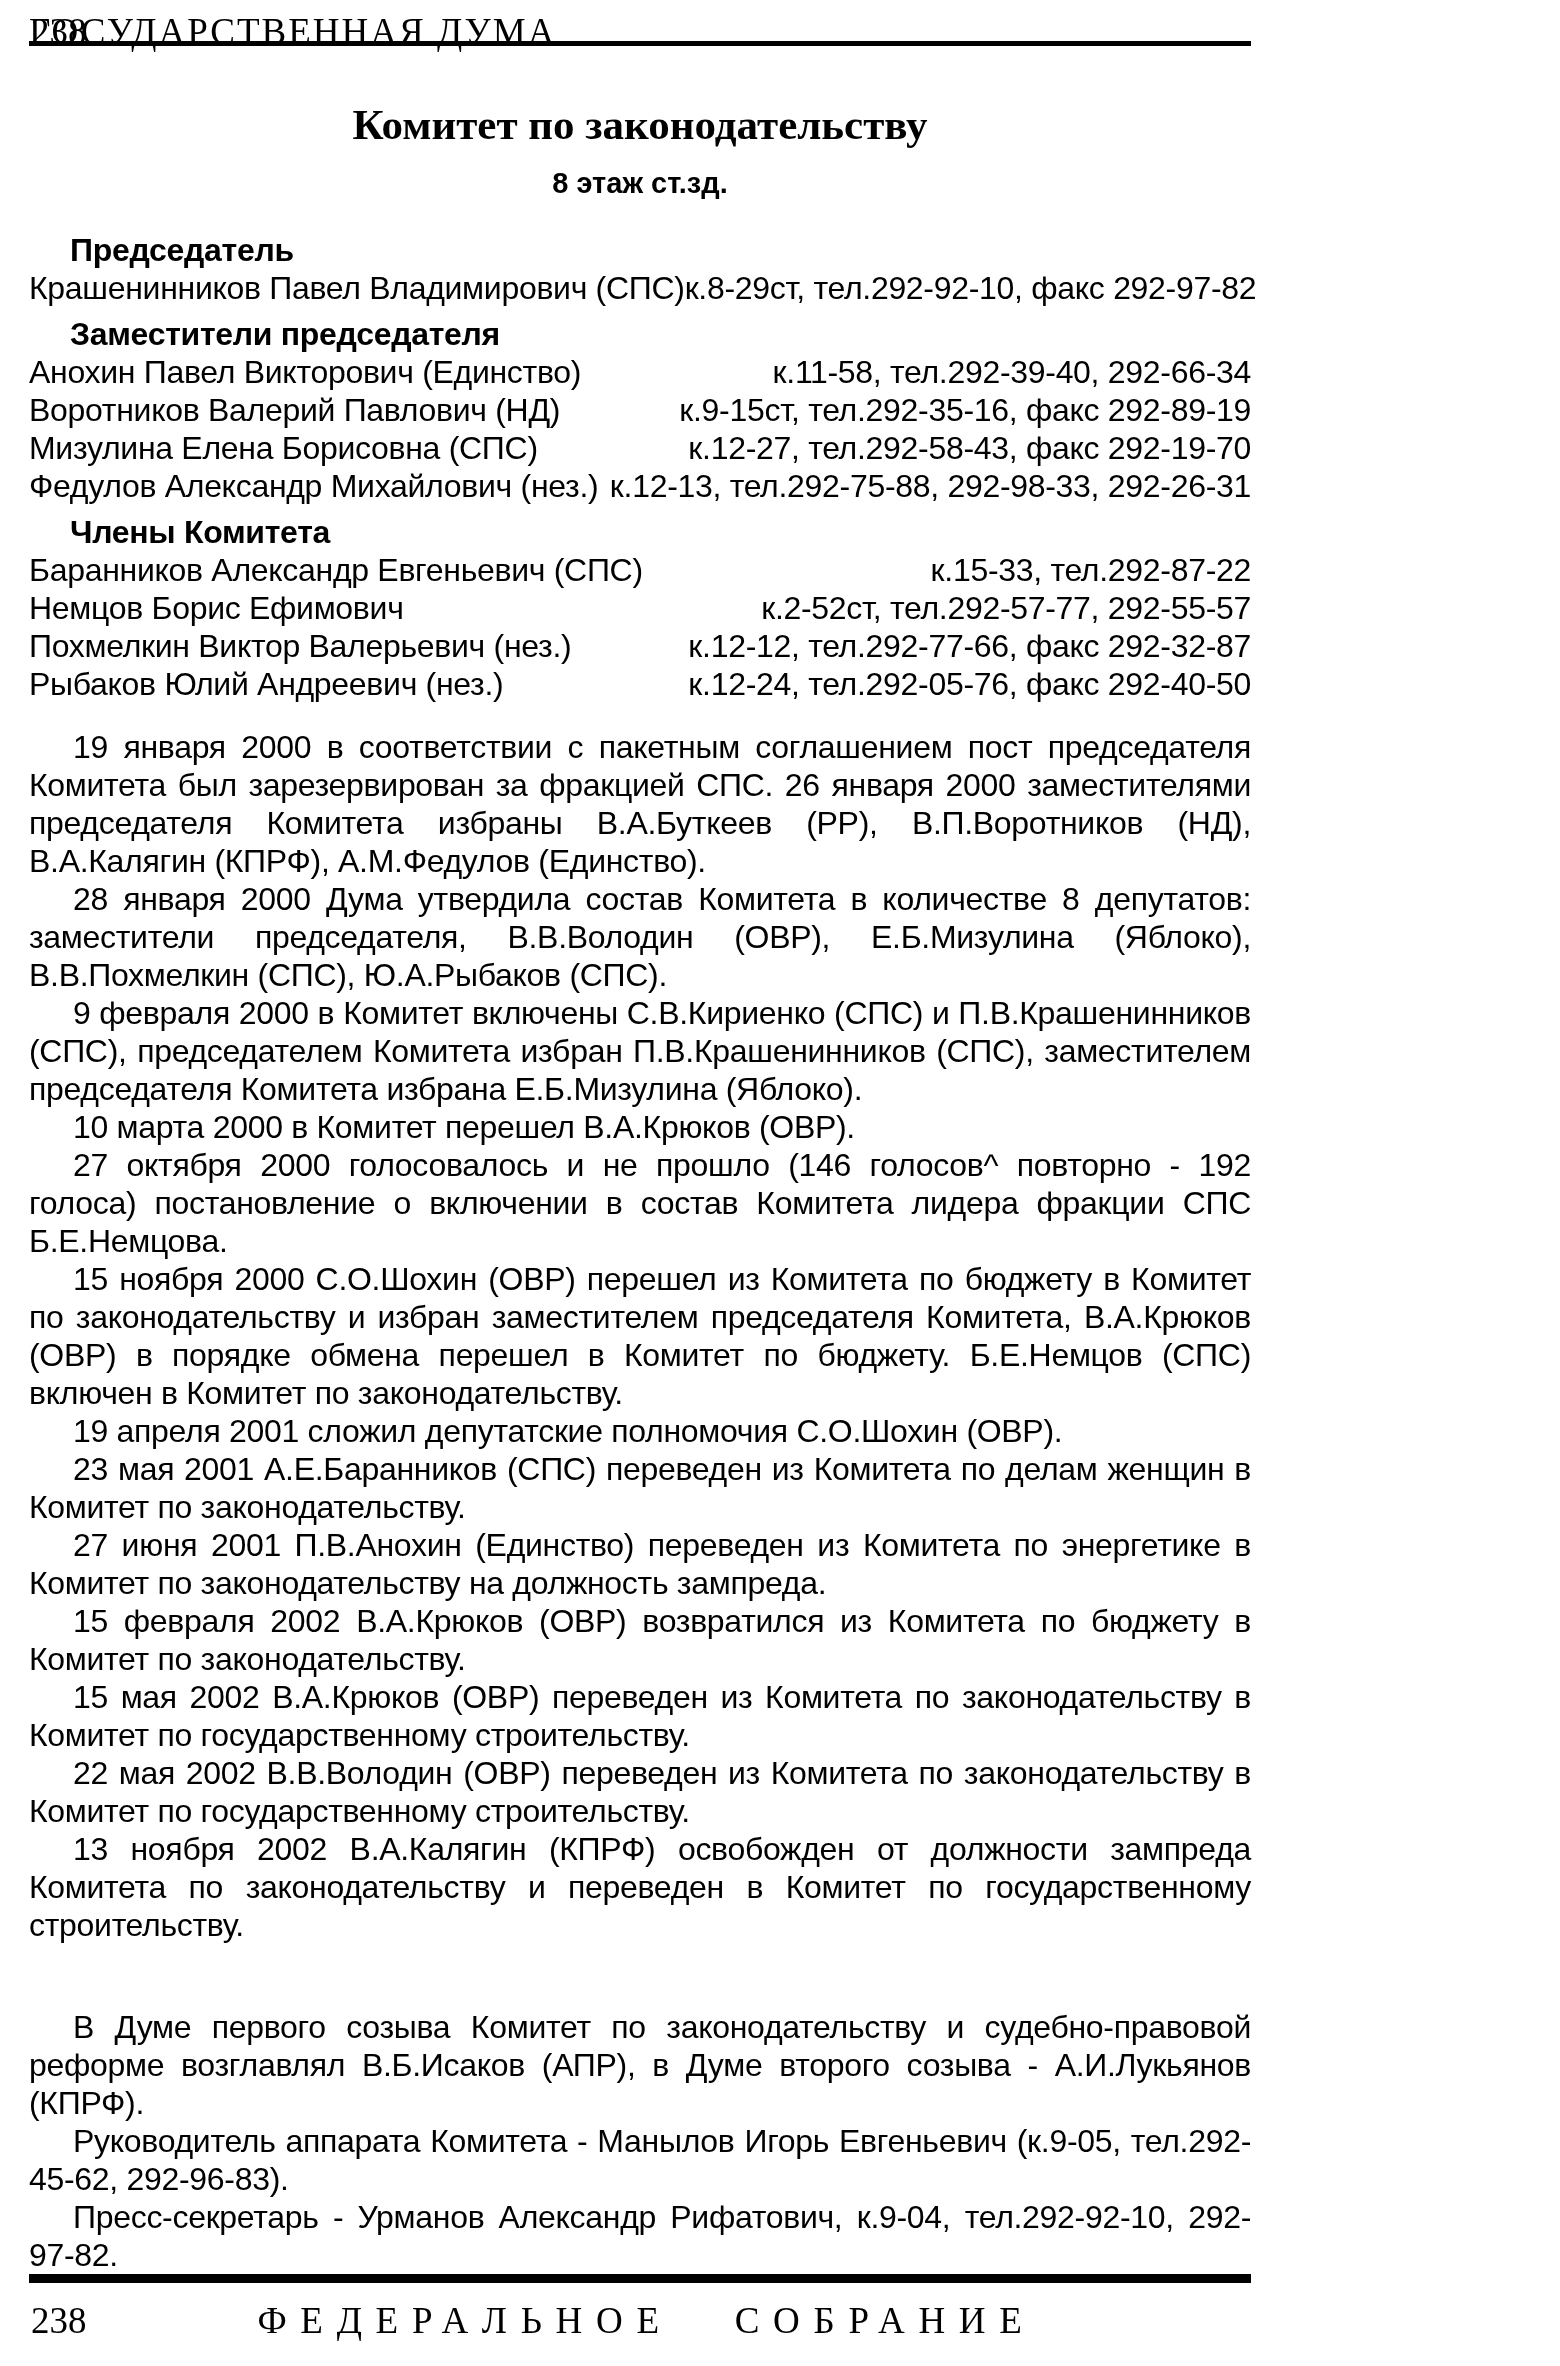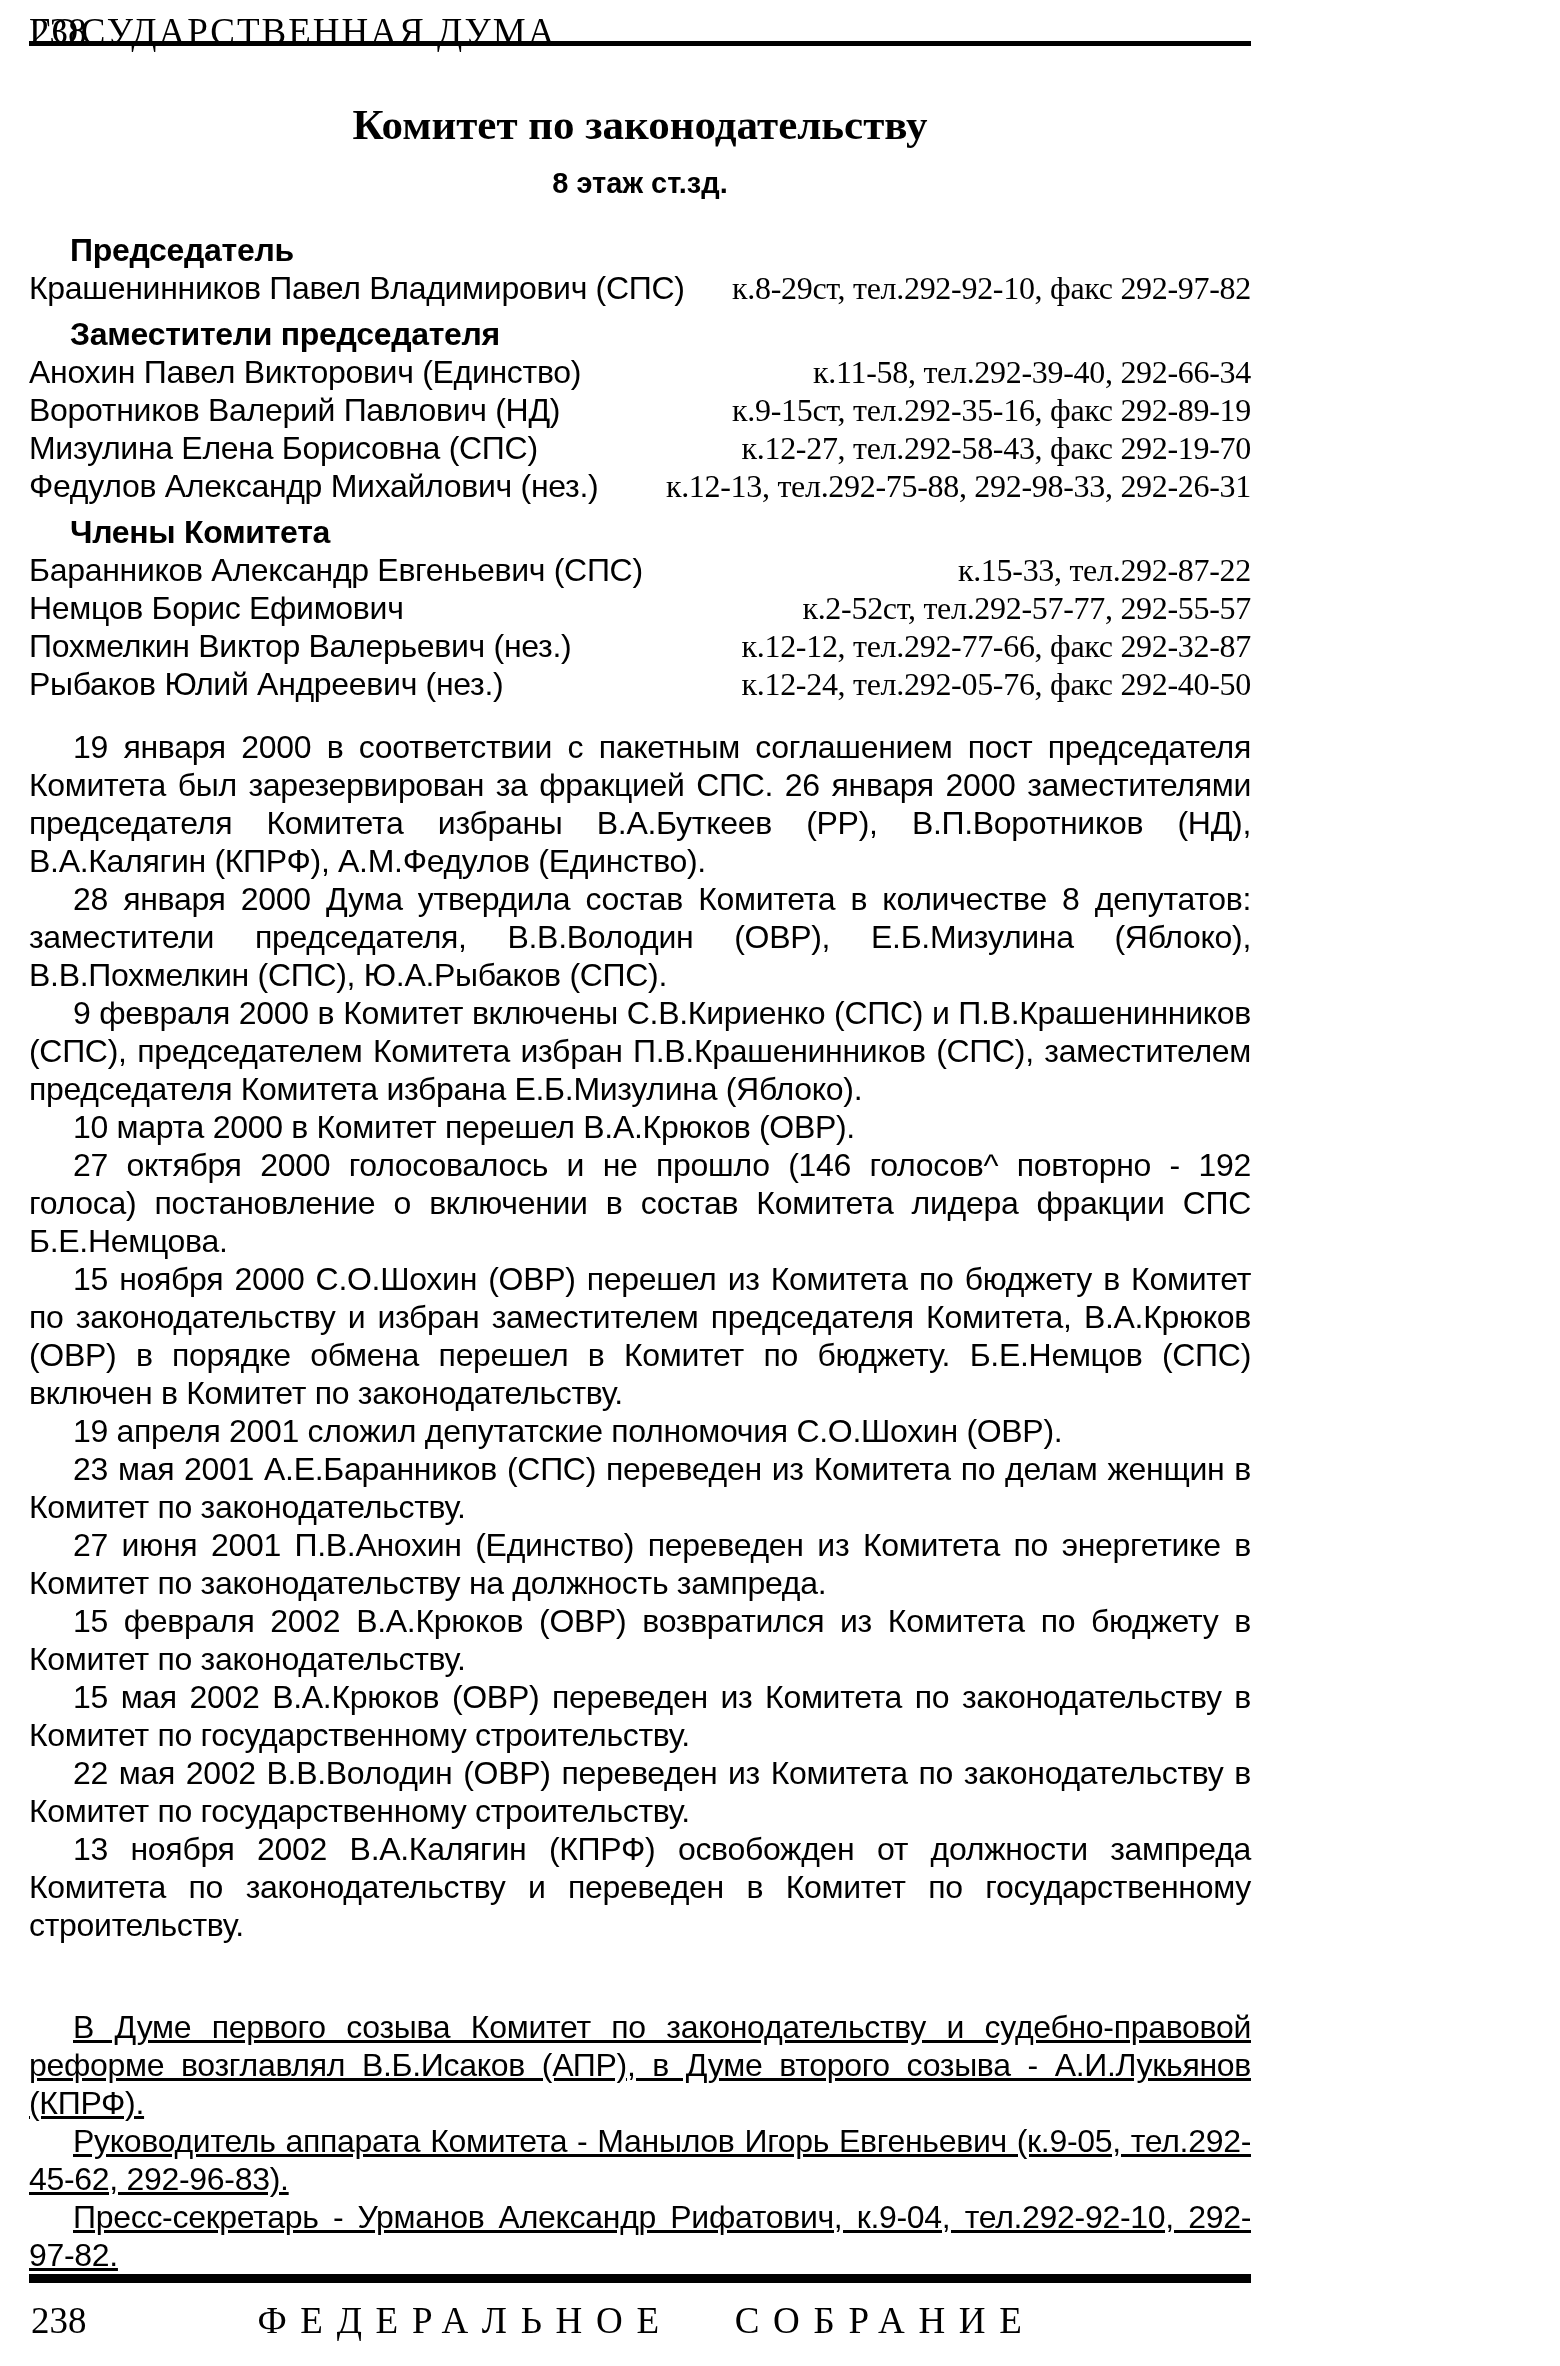--- a/index.html
+++ b/index.html
@@ -65,25 +65,25 @@
     font-weight: bold;
     padding-left: 41px;
     margin-top: 7.8px;
   }
   .roster-row {
     display: flex;
     justify-content: space-between;
     align-items: baseline;
   }
   .member-name { white-space: nowrap; }
-  .member-contact { white-space: nowrap; text-align: right; font-family: Liberation Serif, serif; }
+  .member-contact { white-space: nowrap; text-align: right; }
 
   
   .history { margin-top: 25px; }
-  .summary { margin-top: 64px; text-decoration: underline; }
+  .summary { margin-top: 64px; }
   .history p, .summary p {
     margin: 0;
     font-size: 32px;
     line-height: 38px;
     letter-spacing: -0.3px;
     text-align: justify;
     text-indent: 44px;
   }
 
   

